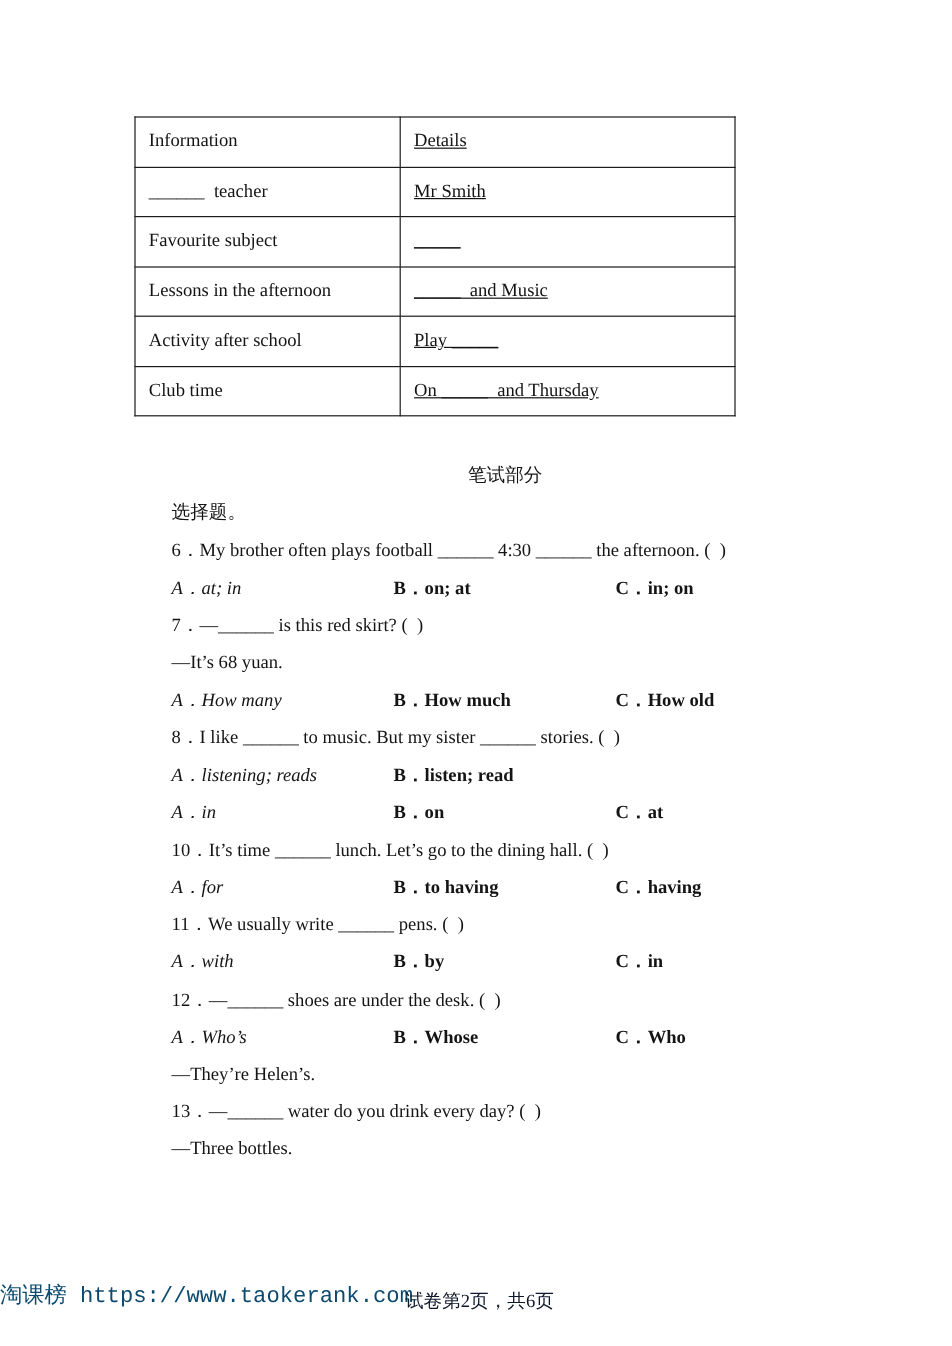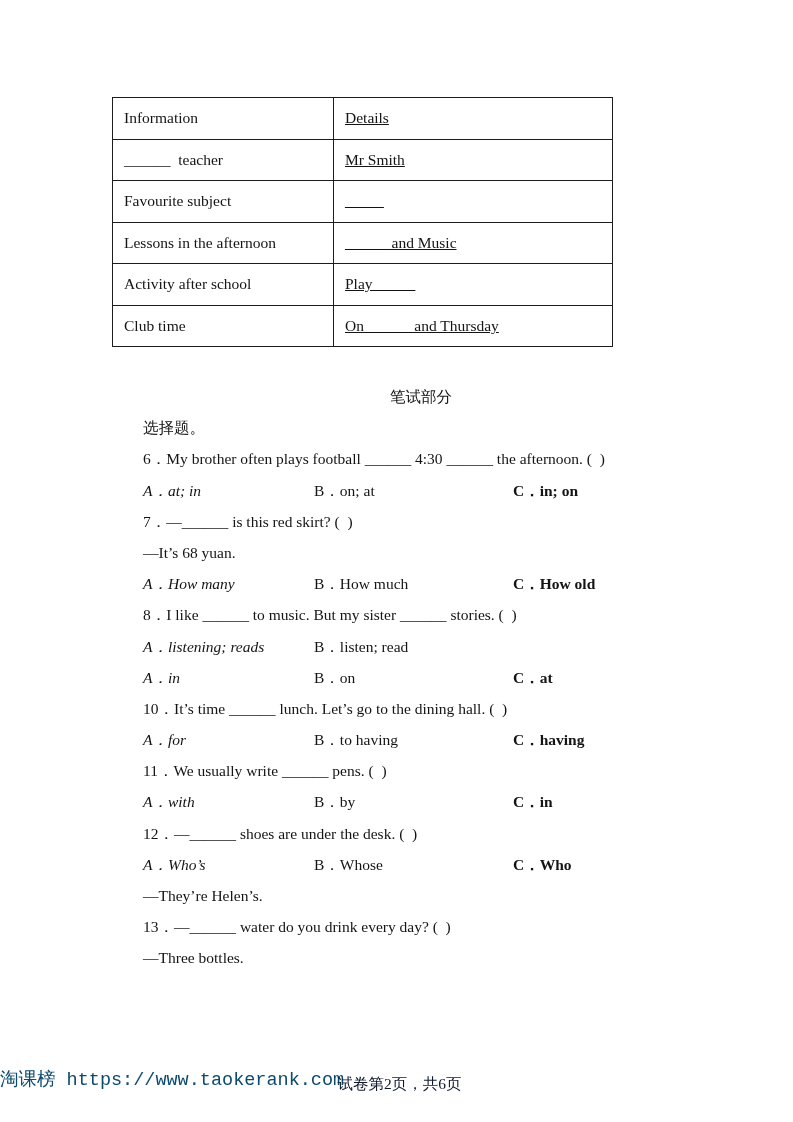--- a/index.html
+++ b/index.html
@@ -44,21 +44,21 @@
   }
   .line {
     height: 31.2px;
     line-height: 31.2px;
     white-space: pre;
   }
   .line.center { text-align: center; }
   .opts { position: relative; }
   .opts span { position: absolute; top: 0; white-space: pre; }
   .opt-a { left: 0; font-style: italic; }
-  .opt-b { left: 171px; }
+  .opt-b { left: 185px; font-weight: bold; }
   .opt-c { left: 370px; font-weight: bold; }
 
   
   .watermark {
     position: absolute;
     left: 0;
     right: 0;
     top: 1066px;
     text-align: left;
     font-family: Liberation Mono, monospace;

